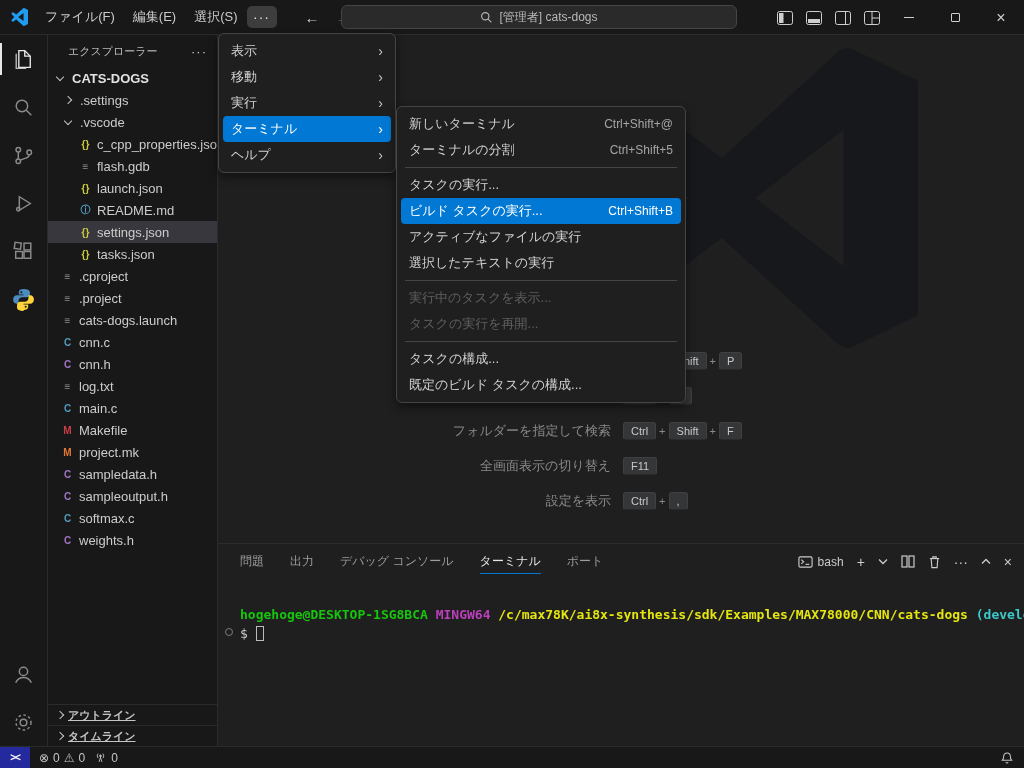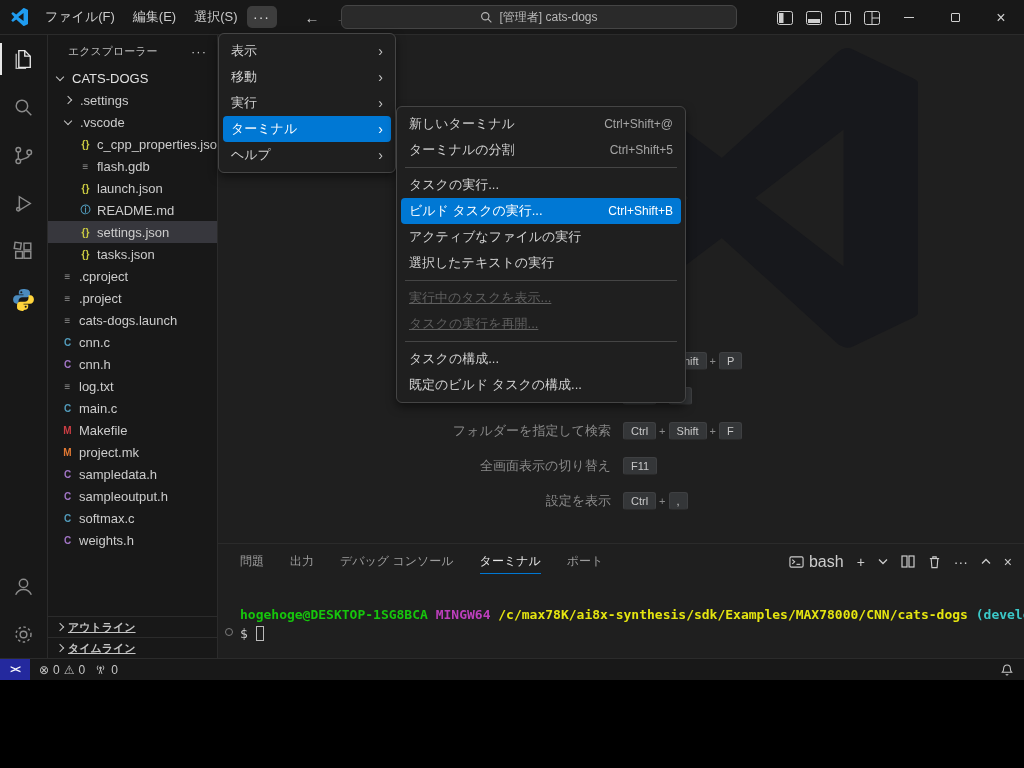--- a/index.html
+++ b/index.html
@@ -1,17 +1,17 @@
 <!DOCTYPE html>
 <html><head>
 <meta charset="utf-8">
 <style>
   html,body{margin:0;padding:0;background:#000;}
   *{box-sizing:border-box;}
-  #app{position:relative;width:1024px;height:680px;background:#1f1f1f;overflow:hidden;
+  #app{position:relative;width:1024px;height:768px;background:#1f1f1f;overflow:hidden;
        font-family:"Liberation Sans","DejaVu Sans",sans-serif;color:#cccccc;}
 
   
   .titlebar{position:absolute;top:0;left:0;right:0;height:35px;background:#181818;
             border-bottom:1px solid #2b2b2b;display:flex;align-items:center;z-index:5;}
   .tb-logo{margin:0 8px 0 10px;display:flex;align-items:center;}
   .tb-menu{padding:0 9px;font-size:13px;color:#cbcbcb;height:22px;line-height:22px;border-radius:5px;cursor:default;}
   .tb-more{width:30px;height:22px;border-radius:5px;background:#3d3d3d;color:#dddddd;
            display:flex;align-items:center;justify-content:center;font-size:14px;letter-spacing:1px;}
   .tb-nav{display:flex;gap:16px;margin-left:28px;font-size:15px;}
@@ -37,21 +37,21 @@
   .sidebar{position:absolute;left:48px;top:35px;bottom:22px;width:170px;background:#181818;
            border-right:1px solid #2b2b2b;overflow:hidden;}
   .sb-header{height:32px;display:flex;align-items:center;padding:0 10px 0 20px;font-size:11px;color:#bbbbbb;}
   .sb-actions{margin-left:auto;color:#cccccc;font-size:13px;letter-spacing:1px;}
   .tree{font-size:13px;}
   .tree-item{height:22px;display:flex;align-items:center;white-space:nowrap;overflow:hidden;cursor:pointer;}
   .tree-item.lvl0{padding-left:4px;}
   .tree-item.lvl1{padding-left:12px;}
   .tree-item.lvl2{padding-left:30px;}
   .tree-item.selected{background:#37373d;}
-  .tree-item.bold .flabel{font-weight:normal;color:#e2e2e2;}
+  .tree-item.bold .flabel{font-weight:bold;color:#e2e2e2;}
   .chev{display:none;width:16px;height:22px;align-items:center;justify-content:center;flex:none;}
   .chev::before{content:'';width:5px;height:5px;border-right:1.4px solid #c5c5c5;border-bottom:1.4px solid #c5c5c5;}
   .chev-down .chev{display:flex;} .chev-right .chev{display:flex;}
   .chev-down .chev::before{transform:rotate(45deg);margin-top:-2px;}
   .chev-right .chev::before{transform:rotate(-45deg);}
   .ficon{width:15px;flex:none;text-align:center;font-weight:bold;font-size:10px;}
   .ficon:empty{display:none;}
   .flabel{margin-left:4px;}
   .sb-sections{position:absolute;bottom:0;left:0;right:0;}
   .sb-section{height:21px;border-top:1px solid #2b2b2b;display:flex;align-items:center;font-size:11px;
@@ -74,32 +74,32 @@
   .menu{position:absolute;background:#1f1f1f;border:1px solid #454545;border-radius:6px;
         box-shadow:0 4px 10px rgba(0,0,0,.5);padding:4px 0;z-index:100;font-size:13px;}
   .menu-dd{left:218px;top:33px;width:178px;}
   .menu-sub{left:396px;top:106px;width:290px;}
   .mi{height:26px;margin:0 4px;padding:0 8px;border-radius:4px;display:flex;align-items:center;color:#d2d2d2;cursor:pointer;}
   .mi-label{flex:1;white-space:nowrap;overflow:hidden;}
   .mi-key{margin-left:45px;color:#a5a5a5;font-size:12px;white-space:nowrap;}
   .mi-arrow{color:#c5c5c5;font-size:14px;margin-left:10px;}
   .mi.active{background:#0078d4;color:#ffffff;}
   .mi.active .mi-key,.mi.active .mi-arrow{color:#ffffff;}
-  .mi.disabled{color:#5f5f5f;cursor:default;text-decoration:underline;}
+  .mi.disabled{color:#5f5f5f;cursor:default;}
   .mi.separator{height:1px;margin:4px 8px;padding:0;background:#454545;border-radius:0;}
 
   
   .panel{position:absolute;left:218px;top:543px;right:0;bottom:22px;background:#1f1f1f;border-top:1px solid #2b2b2b;}
   .panel-header{height:35px;display:flex;align-items:center;padding:0 12px 0 22px;}
   .ptabs{display:flex;gap:26px;}
   .ptab{height:35px;display:flex;align-items:center;font-size:12px;color:#9d9d9d;position:relative;cursor:pointer;white-space:nowrap;}
   .ptab.active{color:#e7e7e7;}
   .ptab.active::after{content:'';position:absolute;left:0;right:0;bottom:5px;height:1px;background:#0078d4;}
   .pctrl{margin-left:auto;display:flex;align-items:center;gap:13px;color:#cccccc;}
-  .pctrl .txt{font-size:16px;}
+  .pctrl .txt{font-size:12px;}
   .shell{display:flex;align-items:center;gap:5px;}
   .picon{display:flex;align-items:center;justify-content:center;font-size:14px;cursor:pointer;}
   .panel-body{position:relative;padding:26px 0 0 22px;font-family:"DejaVu Sans Mono","Liberation Mono",monospace;
               font-size:13px;line-height:19px;}
   .tline{font-weight:bold;white-space:nowrap;}
   .prompt-line{color:#cccccc;display:flex;align-items:center;}
   .cursor{display:inline-block;width:8px;height:15px;border:1px solid #bbbbbb;margin-left:8px;}
   .cmd-deco{position:absolute;left:7px;top:49px;width:8px;height:8px;border:1px solid #7a7a7a;border-radius:50%;}
 
   

